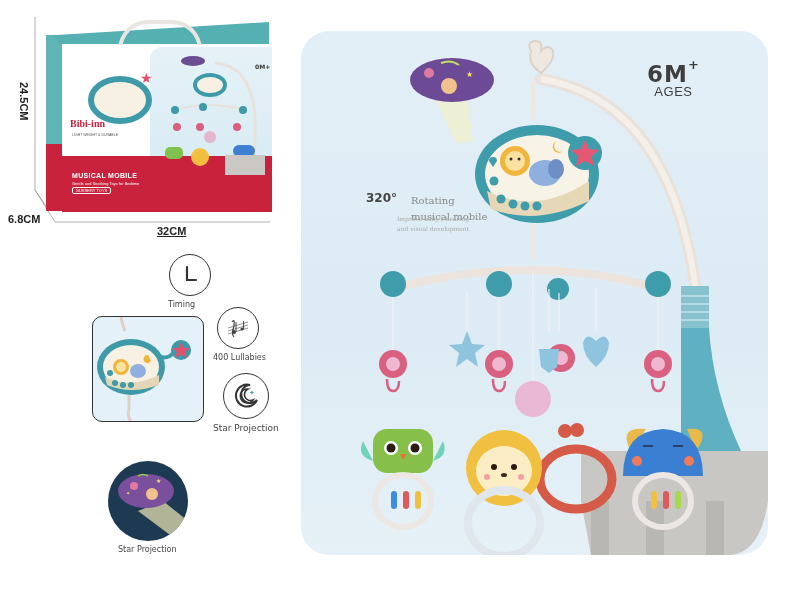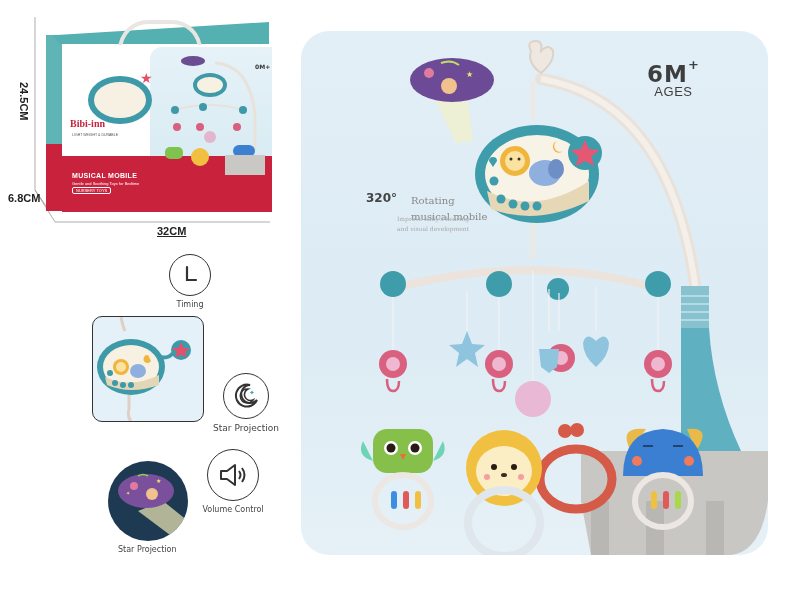--- a/index.html
+++ b/index.html
@@ -1,41 +1,41 @@
 <!DOCTYPE html>
 <html><head>
   <meta charset="utf-8">
   <style>
     * { box-sizing: border-box; margin: 0; padding: 0; }
     html, body { width: 800px; height: 600px; background: #ffffff; overflow: hidden; font-family: "Liberation Sans", sans-serif; }
     .canvas { position: relative; width: 800px; height: 600px; background: #fff; }
 
     
     .dim { position: absolute; font-weight: bold; color: #222; font-size: 11px; font-family: "Liberation Sans", sans-serif; }
-    .dim-d { left: 8px; top: 192px; }
+    .dim-d { left: 8px; top: 213px; }
     .dim-w { left: 157px; top: 225px; text-decoration: underline; }
     .box-side { position: absolute; left: 46px; top: 35px; width: 16px; height: 176px; background: linear-gradient(180deg, #5fb5b6 0%, #5fb5b6 62%, #c8223d 62%, #c8223d 100%); }
     .box-top { position: absolute; left: 46px; top: 22px; width: 223px; height: 22px; background: #55b0b1; clip-path: polygon(3% 60%, 100% 0, 100% 100%, 6% 100%); }
     .box-front { position: absolute; left: 62px; top: 45px; width: 210px; height: 167px; background: #fff; overflow: hidden; }
     .box-front .red { position: absolute; left: 0; bottom: 0; width: 100%; height: 56px; background: #c8223d; }
     .box-front .sky { position: absolute; left: 88px; top: 2px; width: 122px; height: 120px; background: linear-gradient(180deg,#e6f2f8,#d8ebf3); border-radius: 12px 0 0 0; }
     .box-handle { position: absolute; left: 118px; top: 20px; width: 84px; height: 30px; border: 4px solid #e9e6e2; border-bottom: none; border-radius: 40px 40px 0 0; }
     .box-brand { position: absolute; left: 70px; top: 70px; font-size: 10px; font-weight: bold; color: #c8223d; font-family: Liberation Serif, serif; margin-top: 48px; }
     .box-title { position: absolute; left: 72px; top: 172px; font-size: 7px; font-weight: bold; color: #fff; letter-spacing: .3px; }
     .box-sub { position: absolute; left: 72px; top: 181px; font-size: 4px; color: #fff; }
     .box-badge { position: absolute; left: 72px; top: 187px; font-size: 4px; color: #fff; border: 1px solid #fff; padding: 0 3px; border-radius: 2px; }
     .box-toptext { position: absolute; left: 62px; top: 28px; font-size: 4px; font-weight: bold; color: #fff; }
     .box-feature { position: absolute; left: 72px; top: 133px; font-size: 3.5px; color: #555; }
     .box-plate { position: absolute; left: 88px; top: 76px; width: 64px; height: 48px; border-radius: 50%; background: #3e9aa8; }
     .box-plate::after { content: ""; position: absolute; left: 6px; top: 6px; width: 52px; height: 36px; border-radius: 50%; background: #f7f1e3; }
     .box-star { position: absolute; left: 140px; top: 70px; color: #e4506c; font-size: 14px; }
     .box-mini { position: absolute; left: 155px; top: 55px; width: 115px; height: 120px; }
 
     
-    .feat { position: absolute; text-align: center; }
+    .feat { position: absolute; text-align: left; }
     .feat .circle { width: 42px; height: 42px; border: 1.4px solid #333; border-radius: 50%; margin: 0 auto; display: flex; align-items: center; justify-content: center; background: #fff; }
     .feat .lbl { font-size: 8px; color: #444; margin-top: 4px; white-space: nowrap; font-family: "DejaVu Sans", sans-serif; }
     .feat-timing { left: 168px; top: 254px; width: 44px; }
     .feat-lull { left: 213px; top: 307px; width: 50px; }
     .feat-star { left: 213px; top: 373px; width: 66px; }
     .feat-star .circle { width: 46px; height: 46px; }
     .feat-vol { left: 200px; top: 449px; width: 66px; }
     .feat-vol .circle { width: 52px; height: 52px; }
 
     .panel-card { position: absolute; left: 92px; top: 316px; width: 112px; height: 106px; border: 1.6px solid #333; border-radius: 10px; background: #e4f1f8; overflow: hidden; }
@@ -107,42 +107,45 @@
 
   <div class="feat feat-timing">
     <div class="circle">
       <svg width="22" height="22" viewBox="0 0 22 22">
           <path d="M8 3 L8 16 L17 16" stroke="#333" stroke-width="2.2" fill="none" stroke-linecap="round"></path>
         </svg>
     </div>
     <div class="lbl">Timing</div>
   </div>
 
+  <div class="feat feat-lull">
+    <div class="circle">
+      <svg width="28" height="28" viewBox="0 0 28 28">
+        <path d="M4 14 L24 8 M4 17 L24 11 M4 20 L24 14" stroke="#777" stroke-width="0.8"></path>
+        <circle cx="10" cy="18" r="2" fill="#444"></circle>
+          <path d="M12 18 L12 8" stroke="#444" stroke-width="1"></path>
+        <circle cx="18" cy="15" r="1.6" fill="#444"></circle>
+          <path d="M19.6 15 L19.6 7" stroke="#444" stroke-width="1"></path>
+        <path d="M8 8 Q11 4 10 12 Q7 20 10 23" stroke="#444" stroke-width="1.2" fill="none"></path>
+      </svg>
+    </div>
+    <div class="lbl">400 Lullabies</div>
+  </div>
 
   <div class="feat feat-star">
     <div class="circle">
       <svg width="30" height="30" viewBox="0 0 30 30">
         <path d="M19 4 A11 11 0 1 0 26 19 A9 9 0 1 1 19 4 Z" fill="none" stroke="#333" stroke-width="2"></path>
         <path d="M17 8 A7 7 0 1 0 22 19 A6 6 0 1 1 17 8 Z" fill="none" stroke="#333" stroke-width="1.6"></path>
         <text x="18" y="14" font-size="7" fill="#3ea9a6">✦</text>
       </svg>
     </div>
     <div class="lbl" style="font-size:9px;">Star Projection</div>
   </div>
 
-  <div class="feat feat-vol">
-    <div class="circle">
-      <svg width="30" height="24" viewBox="0 0 30 24">
-        <path d="M3 8 L9 8 L17 2 L17 22 L9 16 L3 16 Z" fill="none" stroke="#333" stroke-width="2" stroke-linejoin="round"></path>
-        <path d="M21 8 Q24 12 21 16" fill="none" stroke="#333" stroke-width="2"></path>
-        <path d="M24 5 Q29 12 24 19" fill="none" stroke="#333" stroke-width="2"></path>
-      </svg>
-    </div>
-    <div class="lbl">Volume Control</div>
-  </div>
 
   <div class="panel-card">
     <svg width="112" height="106" viewBox="0 0 112 106">
       <path d="M28 0 Q30 10 32 14" stroke="#e0cfc4" stroke-width="3" fill="none"></path>
       <ellipse cx="38" cy="50" rx="34" ry="28" fill="#3e9aa8"></ellipse>
       <ellipse cx="38" cy="50" rx="28" ry="22" fill="#f7f1e3"></ellipse>
       <path d="M12 60 Q38 72 66 58 L66 68 Q38 78 14 68 Z" fill="#e3d6b6"></path>
       <circle cx="28" cy="50" r="8" fill="#f0b53c"></circle>
         <circle cx="28" cy="50" r="5" fill="#fbe2a0"></circle>
       <ellipse cx="45" cy="54" rx="8" ry="7" fill="#8fb0de"></ellipse>

